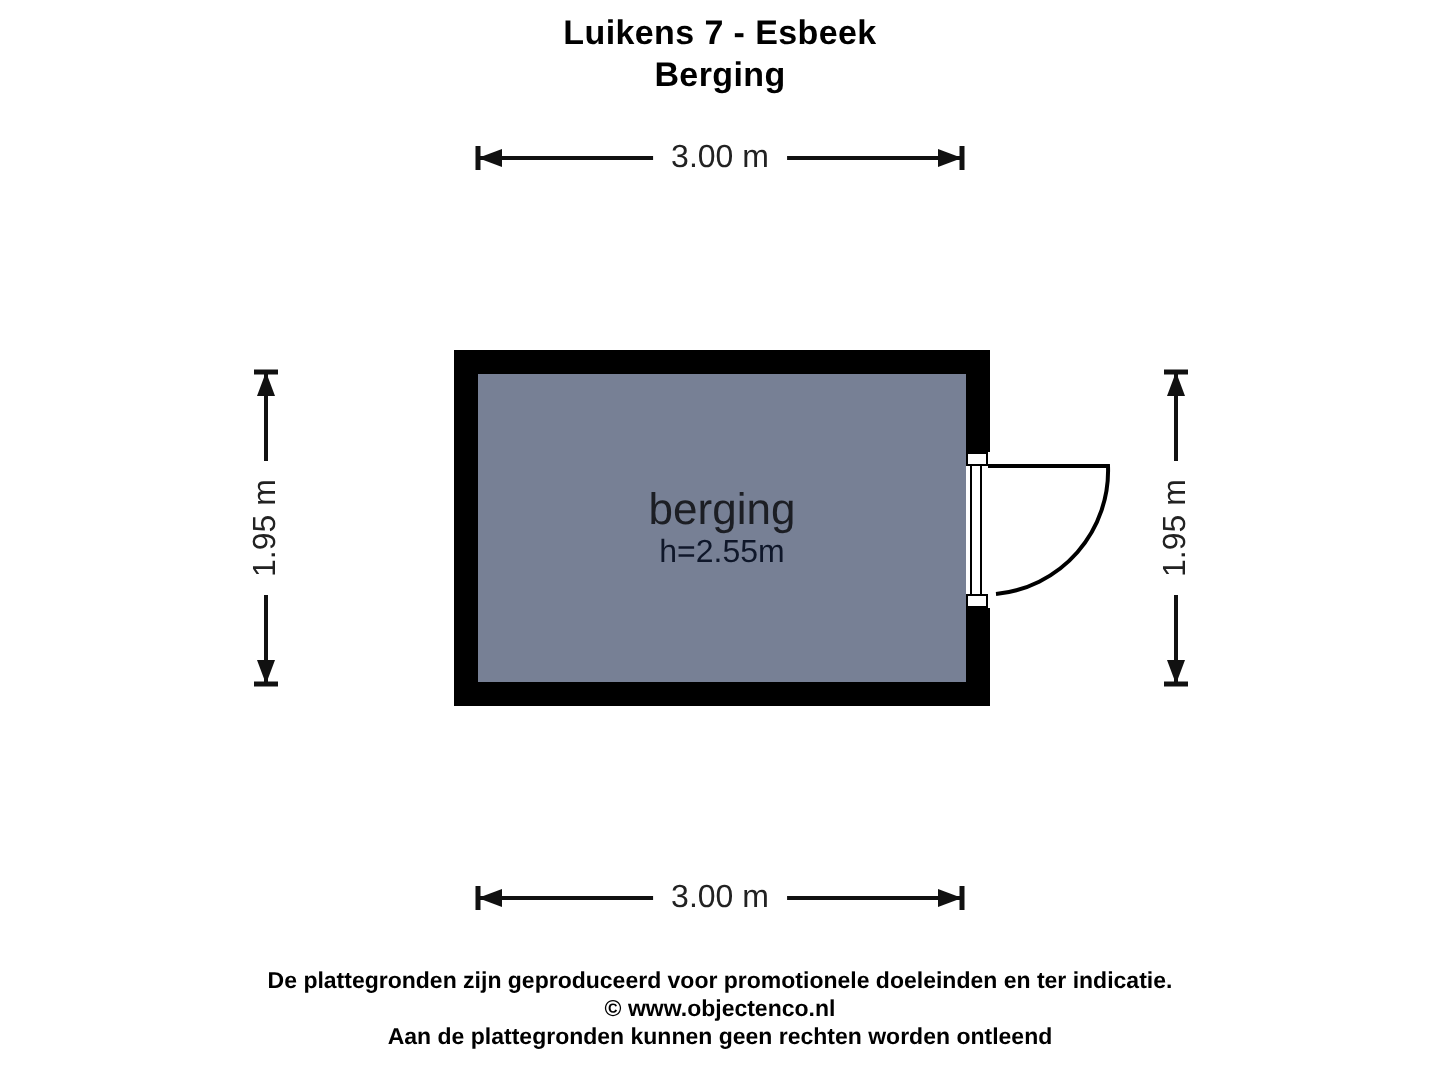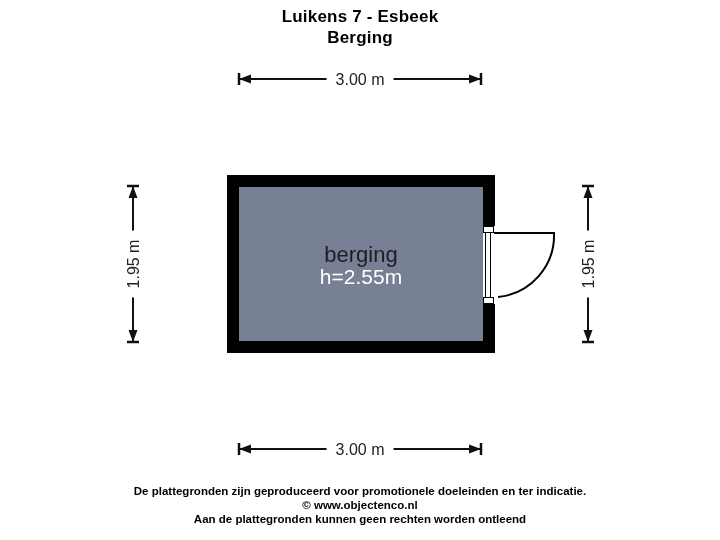--- a/index.html
+++ b/index.html
@@ -11,21 +11,21 @@
   
   .title-block{position:absolute;top:6px;left:0;width:720px;text-align:center;}
   .title-line{font-size:17px;font-weight:bold;color:#000;line-height:21px;letter-spacing:.2px;}
   
   .room{
     position:absolute;left:227px;top:175px;width:268px;height:178px;
     box-sizing:border-box;border:12px solid #000;background:#778095;
     display:flex;flex-direction:column;align-items:center;justify-content:center;
   }
   .room-name{font-size:22px;color:#1c1e24;line-height:26px;}
-  .room-height{font-size:21px;color:#ffffff;line-height:18px;text-align:center;}
+  .room-height{font-size:16px;color:#0f172a;line-height:18px;text-align:center;}
   
   .door-gap{position:absolute;left:483px;top:226px;width:12px;height:78px;background:#fff;}
   .door-leaf{position:absolute;left:485px;top:232px;width:6px;height:66px;background:#fff;border:1px solid #000;box-sizing:border-box;}
   .door-jamb{position:absolute;left:483px;width:11px;height:7px;background:#fff;border:1px solid #000;box-sizing:border-box;}
   .door-jamb.top{top:226px;}
   .door-jamb.bottom{top:297px;}
   .door-swing{position:absolute;left:492px;top:229px;}
   
   .dim-svg{position:absolute;}
   .dim-label{

